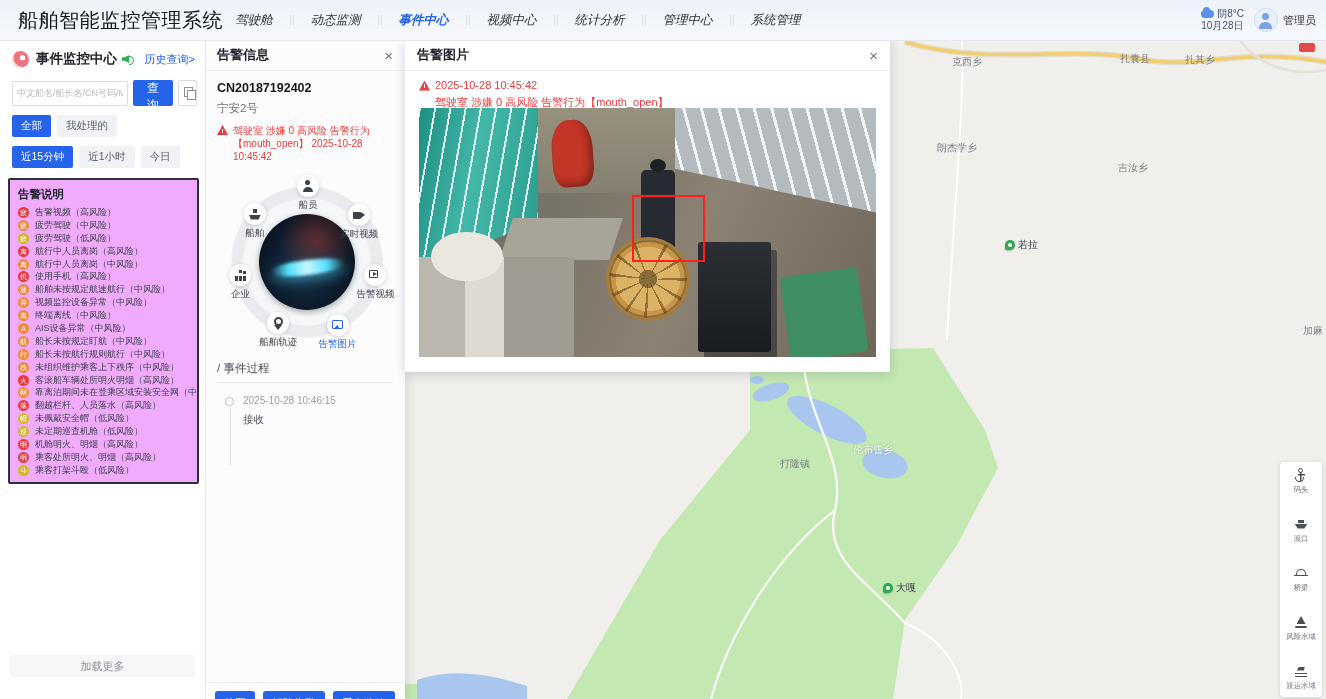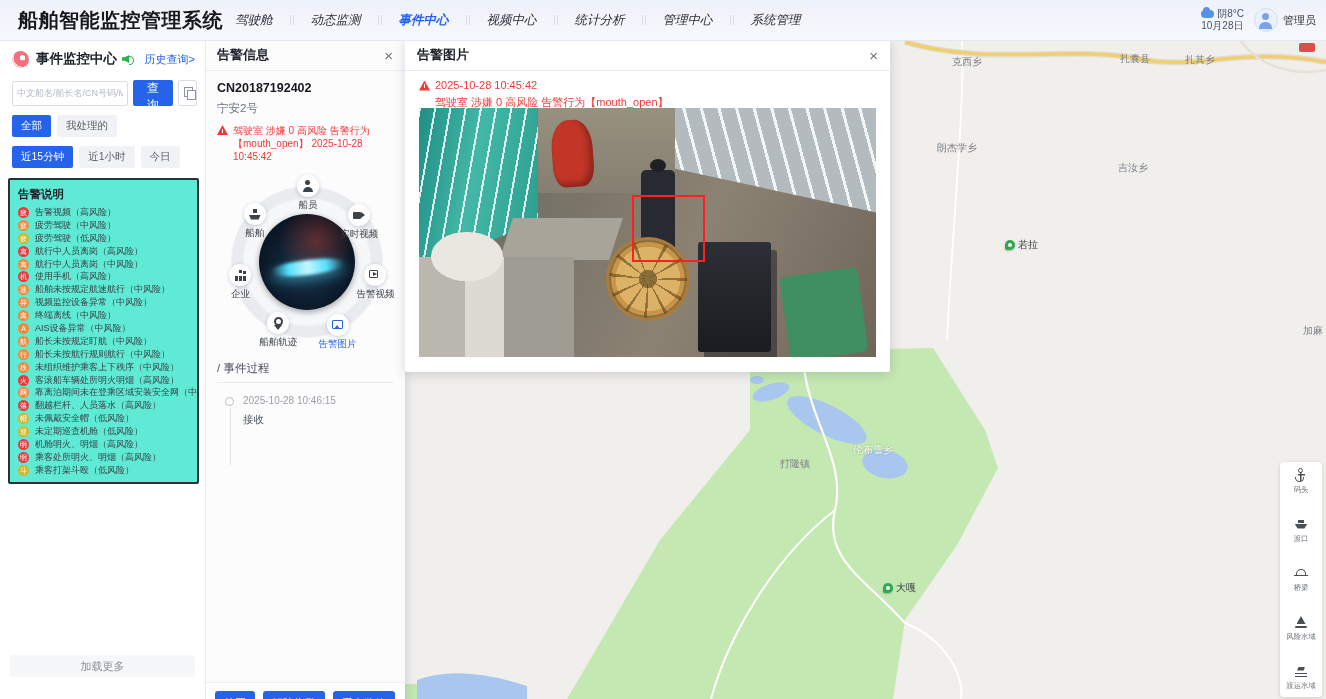--- a/index.html
+++ b/index.html
@@ -1,19 +1,19 @@
 <!DOCTYPE html>
 <html><head>
 <meta charset="utf-8">
 <style>
   html,body{margin:0;padding:0;background:#dfe3e8;font-family:"Liberation Sans","DejaVu Sans",sans-serif;}
   #app{position:relative;width:1326px;height:699px;overflow:hidden;background:#f0efec;}
   
   .topbar{position:absolute;left:0;top:0;width:1326px;height:40px;background:linear-gradient(180deg,#eef2f9,#f6f8fc);display:flex;align-items:center;z-index:9;border-bottom:1px solid #e3e8f0;}
-  .app-title{font-size:20px;font-weight:700;color:#15181d;margin-left:18px;letter-spacing:.5px;white-space:nowrap;}
+  .app-title{font-size:20px;font-weight:400;color:#15181d;margin-left:18px;letter-spacing:.5px;white-space:nowrap;}
   .nav{display:flex;align-items:center;margin-left:8px;}
   .nav-item{display:flex;align-items:center;font-size:12.5px;color:#2b2f36;cursor:pointer;white-space:nowrap;}
   .nav-item span{padding:0 4px;font-style:italic;}
   .nav-item.on-true span{color:#2563eb;font-weight:700;}
   .nav-sep{width:1px;height:10px;background:#d9dee7;box-shadow:3px 0 0 #d9dee7;margin:0 16px 0 13px;}
   .nav-item:last-child .nav-sep{display:none;}
   .top-right{margin-left:auto;display:flex;align-items:center;margin-right:10px;gap:10px;}
   .weather{display:flex;flex-direction:column;align-items:flex-start;font-size:10px;color:#45506b;line-height:12px;}
   .weather .wrow{display:flex;align-items:center;gap:3px;}
   .cld{width:13px;height:8px;background:#5592e8;border-radius:5px;position:relative;}
@@ -35,21 +35,21 @@
   .search-row{display:flex;align-items:center;gap:5px;padding:8px 8px 0 12px;}
   .search-input{width:116px;height:25px;border:1px solid #d9dce3;border-radius:2px;font-size:9px;color:#333;padding:0 4px;outline:none;box-sizing:border-box;}
   .search-input::placeholder{color:#b4b9c2;}
   .btn-query{height:26px;padding:0 10px;background:#2563eb;color:#fff;border:none;border-radius:2px;font-size:12px;cursor:pointer;}
   .cpy{width:22px;height:26px;border:1px solid #d9dce3;border-radius:2px;position:relative;background:#fff;cursor:pointer;box-sizing:border-box;}
   .cpy::before{content:"";position:absolute;width:7px;height:8px;border:1px solid #8d939d;left:5px;top:6px;background:#fff;}
   .cpy::after{content:"";position:absolute;width:7px;height:8px;border:1px solid #8d939d;left:8px;top:9px;background:#fff;}
   .chips{display:flex;gap:6px;padding:9px 0 0 12px;flex-wrap:nowrap;}
   .chip{font-size:10.5px;padding:4px 9px;border-radius:2px;background:#f1f2f5;color:#5a6068;cursor:pointer;white-space:nowrap;}
   .chip.on-true{background:#2563eb;color:#fff;}
-  .legend-box{margin:10px 6px 0 8px;border:2px solid #2b2f38;border-radius:2px;background:#5eead4;padding:7px 0 5px 8px;}
+  .legend-box{margin:10px 6px 0 8px;border:2px solid #2b2f38;border-radius:2px;background:#f0abfc;padding:7px 0 5px 8px;}
   .legend-title{font-size:11.5px;font-weight:800;color:#1d2129;margin-bottom:4px;}
   .alarm-row{display:flex;align-items:center;height:12.9px;overflow:hidden;}
   .badge{width:11px;height:11px;border-radius:50%;color:#fff;font-size:7px;line-height:11px;text-align:center;flex:0 0 auto;}
   .level-high{background:#e8393f;}
   .level-mid{background:#f08a3e;}
   .level-low{background:#d3b62a;}
   .alabel{font-size:9px;color:#3a3f46;margin-left:6px;white-space:nowrap;}
   .load-more{position:absolute;left:10px;right:10px;bottom:22px;height:22px;background:#f6f7f9;color:#8a9099;font-size:11px;text-align:center;line-height:22px;cursor:pointer;border-radius:2px;}
   
   .panel{position:absolute;background:#fff;box-shadow:0 2px 12px rgba(30,40,70,.18);z-index:6;border-radius:2px;}

